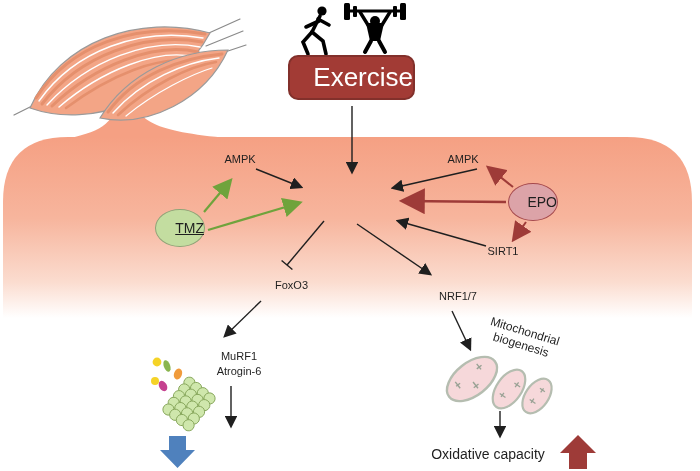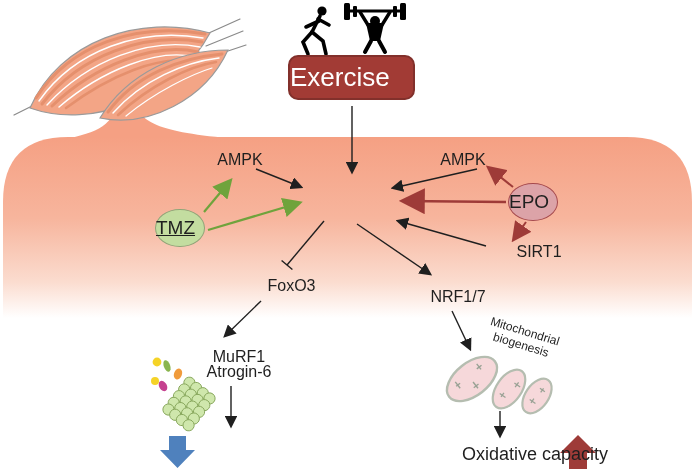--- a/index.html
+++ b/index.html
@@ -3,32 +3,32 @@
 <meta charset="utf-8">
 <style>
   html,body{margin:0;padding:0;background:#ffffff;}
   .canvas{
     position:relative;width:700px;height:471px;overflow:hidden;
     font-family:"Liberation Sans",sans-serif;background:#ffffff;
   }
   .layer{position:absolute;left:0;top:0;}
   .label{
     position:absolute;transform:translateX(-50%);
-    color:#1f1f1f;font-size:16px;white-space:nowrap;text-align:center;
+    color:#1f1f1f;font-size:11px;white-space:nowrap;text-align:center;
     line-height:15px;
   }
   .node{
-    position:absolute;display:flex;align-items:center;justify-content:flex-start;
+    position:absolute;display:flex;align-items:center;justify-content:flex-end;
     box-sizing:border-box;color:#1f1f1f;
   }
   .node.box{
     background:#a23b35;border:2px solid #82302b;border-radius:10px;
     color:#ffffff;font-size:26px;
   }
-  .node.ellipse{border-radius:50%;font-size:19px;}
+  .node.ellipse{border-radius:50%;font-size:14px;}
   .node.pgc{
     background:radial-gradient(ellipse at 50% 40%, #a8423e 0%, #96352f 70%, #8b302c 100%);
     border:1px solid #7c2a26;color:#ffffff;font-size:15px;font-weight:600;
   }
   .node.tmz{background:#c3dda0;border:1px solid #8fa477;text-decoration:underline;}
   .node.epo{background:#dca3a8;border:1px solid #a5494d;}
   .rotated{transform:translateX(-50%) rotate(17deg);font-size:12px;line-height:14px;}
 </style>
 </head>
 <body>
@@ -195,32 +195,32 @@
   </div>
 
   <div class="node ellipse epo" style="left:508px;top:183px;width:50px;height:38px;">
     <span>EPO</span>
   </div>
 
   <div class="label" style="left:240px;top:152px;">AMPK</div>
 
   <div class="label" style="left:463px;top:152px;">AMPK</div>
 
-  <div class="label" style="left:503px;top:244px;margin-left:36px;">SIRT1</div>
+  <div class="label" style="left:503px;top:244px;">SIRT1</div>
 
   <div class="label" style="left:272px;top:278px;padding-left:39px;">FoxO3</div>
 
   <div class="label" style="left:458px;top:289px;">NRF1/7</div>
 
   <div class="label" style="left:231px;top:349px;margin-left:8px;">
     <div>MuRF1</div>
     <div>Atrogin-6</div>
   </div>
 
 
-  <div class="label" style="left:535px;top:447px;font-size:18px;">Oxidative capacity</div>
+  <div class="label" style="left:488px;top:447px;font-size:14px;">Oxidative capacity</div>
 
   <div class="label rotated" style="left:523px;top:324px;">
     <div>Mitochondrial</div>
     <div>biogenesis</div>
   </div>
 
 </div>
 
 </body></html>

